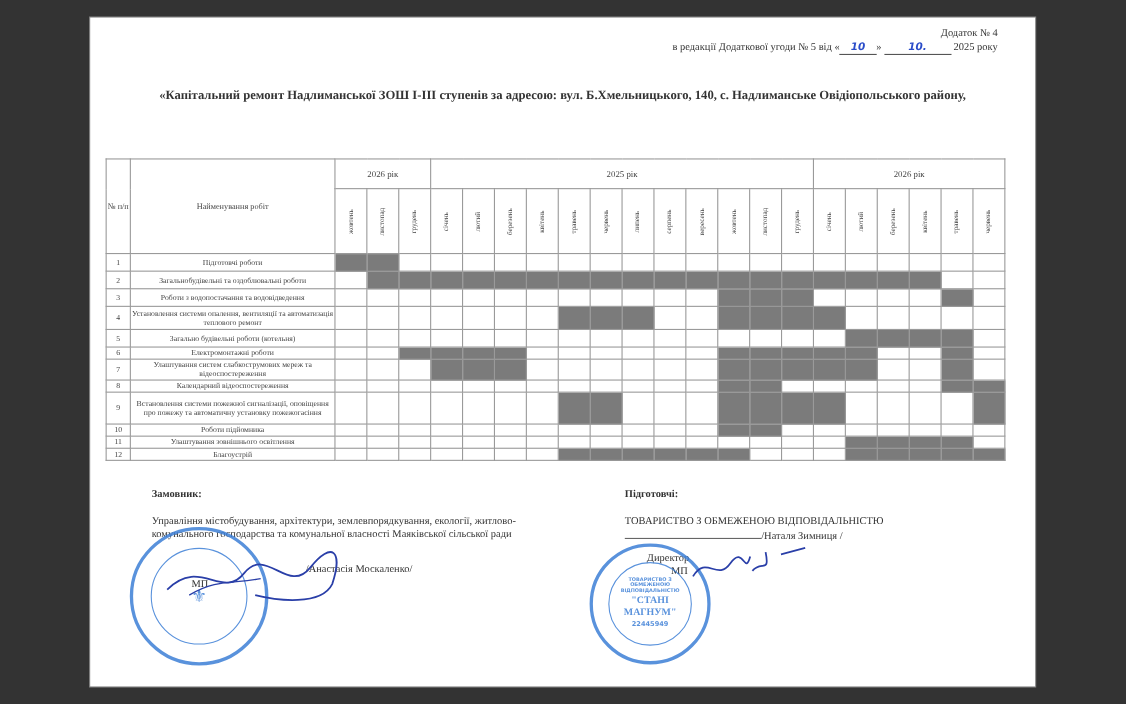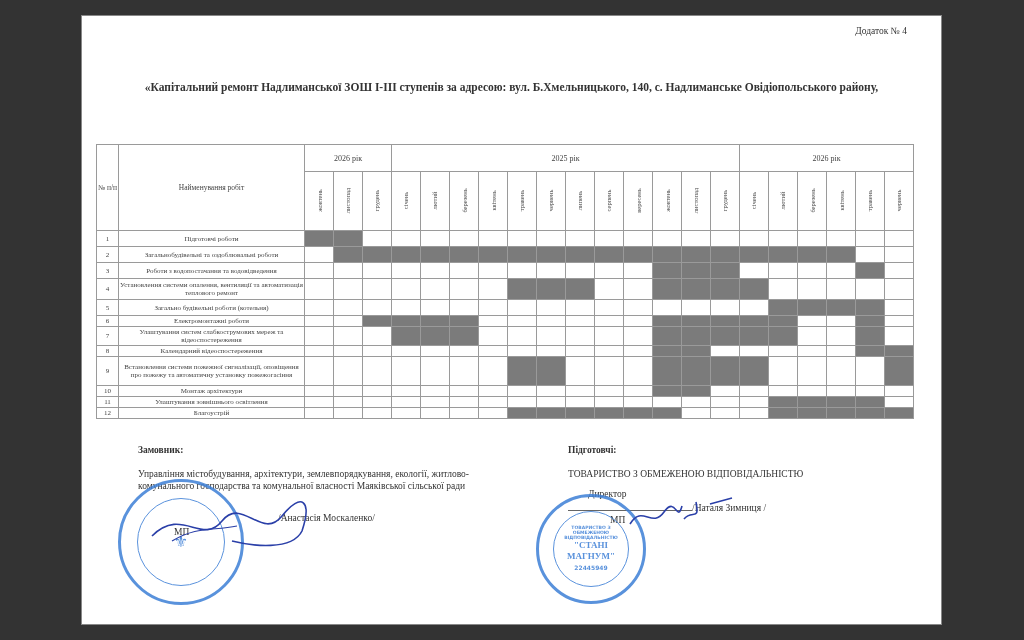--- a/index.html
+++ b/index.html
@@ -23,20 +23,25 @@
   .stamp .inner { border:1.5px solid #3d7fd6; border-radius:50%; width:72%; height:72%; display:flex; flex-direction:column; align-items:center; justify-content:center; font-size:9px; line-height:11px; }
   .scribble { position:absolute; }
 </style>
 </head>
 <body>
 
 <div class="page">
 
   <div class="annex">
     <div>Додаток № 4</div>
+    <div>
+      <span>в редакції Додаткової угоди № 5 від «</span><span class="hand">10</span><span>»</span>
+      <span class="hand" style="padding:0 22px;">10.</span>
+      <span>2025 року</span>
+    </div>
   </div>
 
   <div class="title">
     <div>«Капітальний ремонт Надлиманської ЗОШ І-ІІІ ступенів за адресою: вул. Б.Хмельницького, 140, с. Надлиманське Овідіопольського району,</div>
   </div>
 
   <table class="gantt" id="gantt">
     <colgroup id="cols">
         <col style="width: 22px;">
         <col style="width: 186px;">
@@ -315,21 +320,21 @@
           <td class="on" style="background: rgb(123, 123, 123);"></td>
           <td class="on" style="background: rgb(123, 123, 123);"></td>
           <td></td>
           <td></td>
           <td></td>
           <td></td>
           <td class="on" style="background: rgb(123, 123, 123);"></td>
         </tr>
         <tr style="height: 11px;">
           <td class="n">10</td>
-          <td class="nm">Монтаж архітектури</td>
+          <td class="nm">Роботи підйомника</td>
           <td></td>
           <td></td>
           <td></td>
           <td></td>
           <td></td>
           <td></td>
           <td></td>
           <td></td>
           <td></td>
           <td></td>
@@ -408,24 +413,24 @@
     <div class="inner" style="font-size:16px;">⚜</div>
   </div>
   <svg class="scribble" style="left:60px; top:480px;" width="180" height="60">
     <path d="M10 40 C40 10, 60 50, 80 25 S120 45, 140 20 S170 5, 160 35 C150 55, 110 50, 90 45" fill="none" stroke="#2a3fa8" stroke-width="1.6"></path>
     <path d="M30 45 C55 30, 70 35, 95 30" fill="none" stroke="#2a3fa8" stroke-width="1.2"></path>
   </svg>
 
   <div class="sig" style="left:486px; top:428px; width:340px;">
     <span class="role">Підготовчі:</span>
     <div>ТОВАРИСТВО З ОБМЕЖЕНОЮ ВІДПОВІДАЛЬНІСТЮ</div>
-    <div style="margin-top:8px; padding-left:20px;">Директор</div>
     <div style="margin-top:2px;">
       <span style="display:inline-block; width:124px; border-bottom:1px solid #666;"></span><span>/Наталя Зимниця /</span>
     </div>
+    <div style="margin-top:8px; padding-left:20px;">Директор</div>
     <div style="padding-left:42px;">МП</div>
   </div>
   <div class="stamp" style="left:454px; top:478px; width:104px; height:104px;">
     <div class="inner">
       <div style="font-size:4.5px; line-height:5px;">ТОВАРИСТВО З ОБМЕЖЕНОЮ ВІДПОВІДАЛЬНІСТЮ</div>
       <div style="font-size:9px; font-family:'Liberation Serif',serif;">"СТАНІ МАГНУМ"</div>
       <div style="font-size:6px;">22445949</div>
     </div>
   </div>
   <svg class="scribble" style="left:540px; top:478px;" width="120" height="40">

